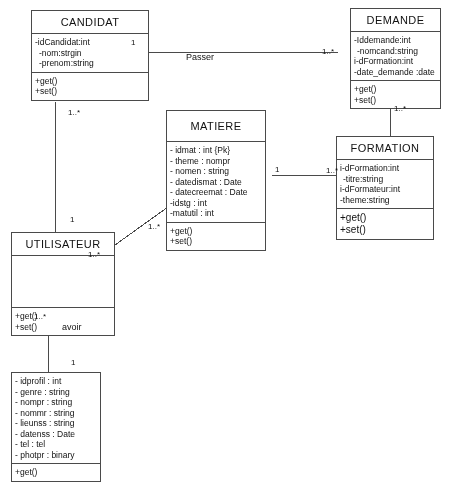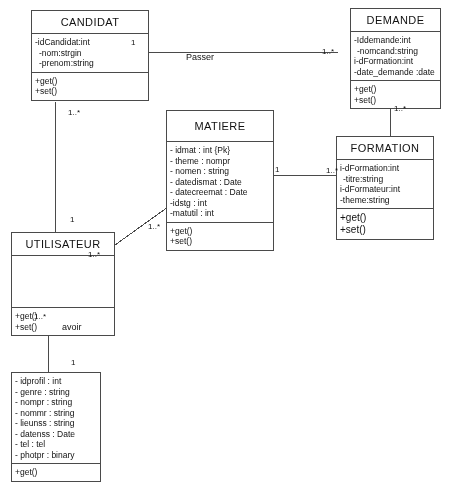--- a/index.html
+++ b/index.html
@@ -110,21 +110,21 @@
       <div class="member" style="padding-left:3px">-nomcand:string</div>
       <div class="member">i-dFormation:int</div>
       <div class="member">-date_demande :date</div>
     </div>
     <div class="cls-ops">
       <div class="member">+get()</div>
       <div class="member">+set()</div>
     </div>
   </div>
 
-  <div class="uml-class" style="left:166px; top:110px; width:108px;">
+  <div class="uml-class" style="left:166px; top:110px; width:100px;">
     <div class="cls-name" style="padding:9px 2px 9px 2px;">MATIERE</div>
     <div class="cls-attrs">
       <div class="member">- idmat : int {Pk}</div>
       <div class="member">- theme : nompr</div>
       <div class="member">- nomen : string</div>
       <div class="member">- datedismat : Date</div>
       <div class="member">- datecreemat : Date</div>
       <div class="member">-idstg : int</div>
       <div class="member">-matutil : int</div>
     </div>

